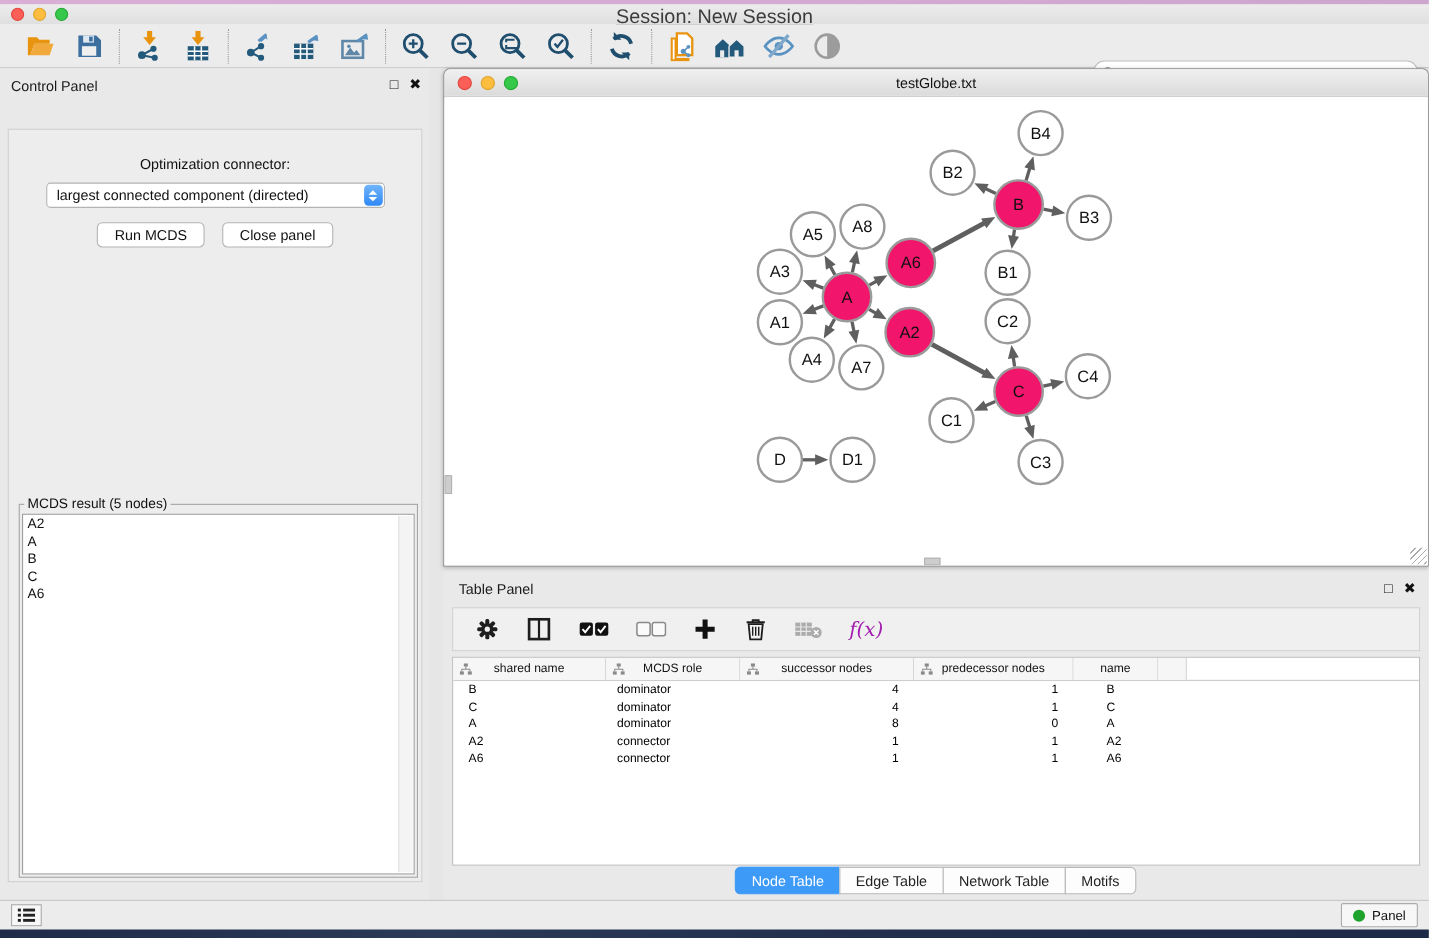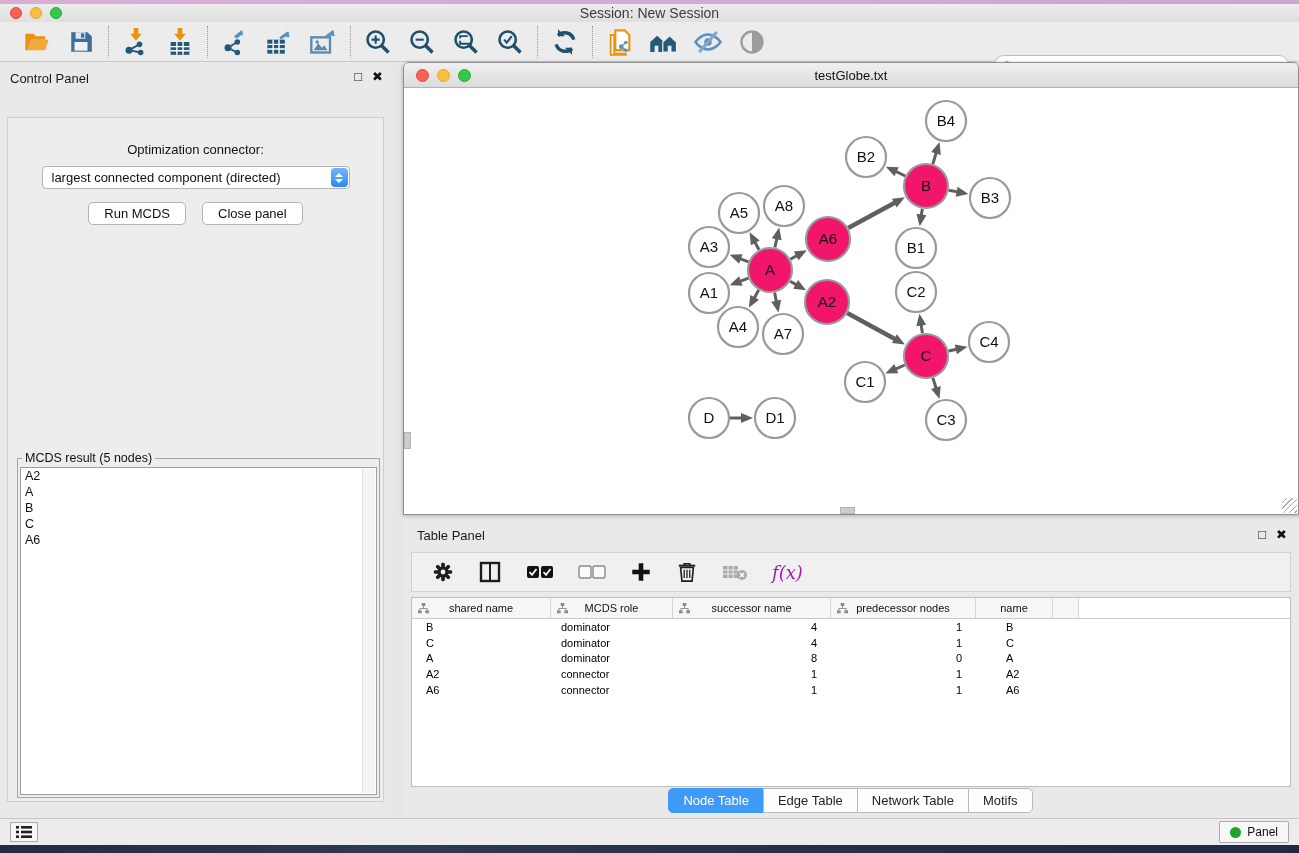--- a/index.html
+++ b/index.html
@@ -10,21 +10,21 @@
   .wp-top { position:absolute; top:0; left:0; right:0; height:4px; background:linear-gradient(90deg,#D9AFD6,#CDA6CF); }
   .wp-bottom { position:absolute; bottom:0; left:0; right:0; height:8px; background:linear-gradient(90deg,#1E2B49,#2B3A57 30%,#22304D 60%,#1C2A47); }
 
   
   .titlebar { position:absolute; top:4px; left:0; right:0; height:18px; background:linear-gradient(#ECECEC,#DFDFDF); }
   .lights { position:absolute; left:10px; top:3px; display:flex; gap:8px; }
   .light { width:12px; height:12px; border-radius:50%; }
   .light.red { background:#FC5F57; border:1px solid #E2463D; }
   .light.yellow { background:#FDBD3E; border:1px solid #E0A52F; }
   .light.green { background:#35C84A; border:1px solid #27A836; }
-  .titlebar .title { position:absolute; left:0; right:0; top:1px; text-align:center; font-size:14px; color:#3C3C3C; }
+  .titlebar .title { position:absolute; left:0; right:0; top:1px; text-align:center; font-size:18px; color:#3C3C3C;text-decoration:underline; }
 
   
   .toolbar { position:absolute; top:22px; left:0; right:0; height:40px; background:#ECECEC; border-bottom:1px solid #C9C9C9; display:flex; align-items:center; padding-left:10px; }
   .tb-group { display:flex; align-items:center; gap:14px; padding:0 12px; }
   .tb-sep { width:1px; height:32px; border-left:1px dotted #9A9A9A; }
   .tb-icon { width:30px; height:30px; display:flex; align-items:center; justify-content:center; cursor:pointer; }
   .searchbox { position:absolute; right:10px; top:33px; width:295px; height:20px; background:#fff; border:1px solid #BDBDBD; border-radius:10px; display:flex; align-items:center; padding-left:8px; }
   .mag { width:8px; height:8px; border:1.5px solid #9B9B9B; border-radius:50%; position:relative; }
   .mag::after { content:""; position:absolute; width:1.5px; height:4px; background:#9B9B9B; left:7px; top:7px; transform:rotate(-45deg); }
 
@@ -509,21 +509,21 @@
               </svg>
               <span>MCDS role</span>
             </div>
             <div class="th" style="width: 158px;">
               <svg width="11" height="11" viewBox="0 0 12 12" class="share-ic">
                 <rect x="4" y="0" width="4" height="3.2" fill="#8A8A8A"></rect>
                 <rect x="0" y="8" width="4" height="3.2" fill="#8A8A8A"></rect>
                 <rect x="8" y="8" width="4" height="3.2" fill="#8A8A8A"></rect>
                 <path d="M6 3v3M2 8V6h8v2" stroke="#8A8A8A" fill="none" stroke-width="1"></path>
               </svg>
-              <span>successor name</span>
+              <span>successor nodes</span>
             </div>
             <div class="th" style="width: 145px;">
               <svg width="11" height="11" viewBox="0 0 12 12" class="share-ic">
                 <rect x="4" y="0" width="4" height="3.2" fill="#8A8A8A"></rect>
                 <rect x="0" y="8" width="4" height="3.2" fill="#8A8A8A"></rect>
                 <rect x="8" y="8" width="4" height="3.2" fill="#8A8A8A"></rect>
                 <path d="M6 3v3M2 8V6h8v2" stroke="#8A8A8A" fill="none" stroke-width="1"></path>
               </svg>
               <span>predecessor nodes</span>
             </div>

